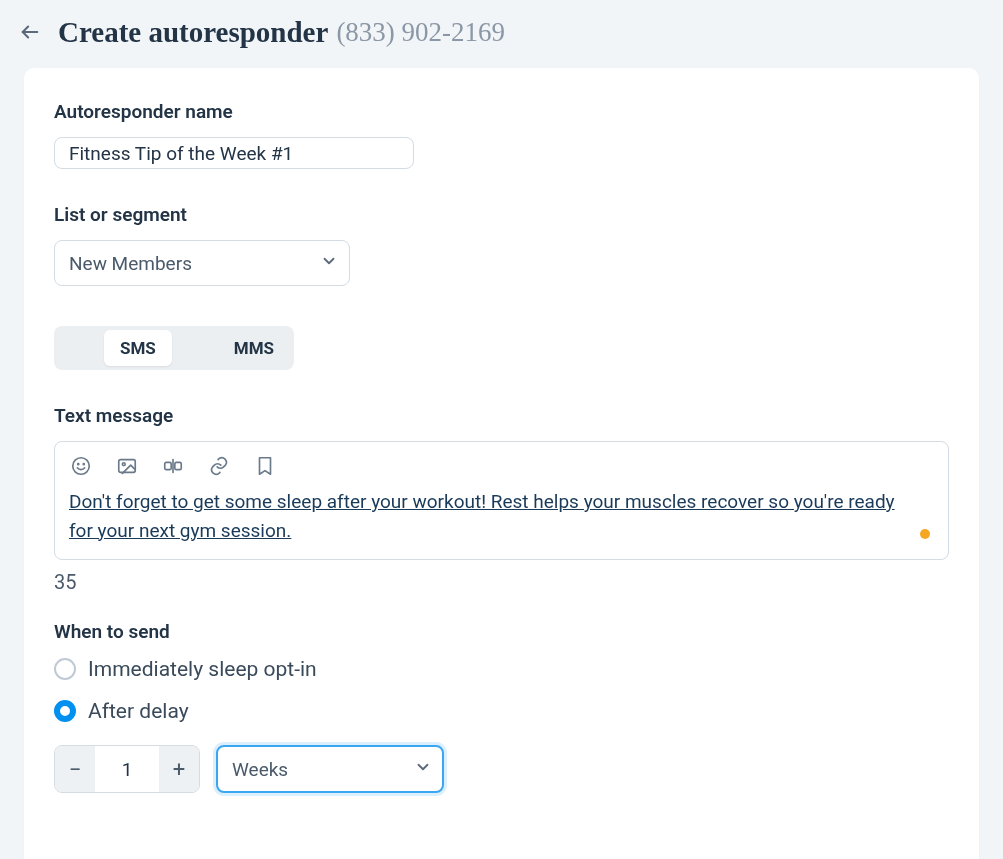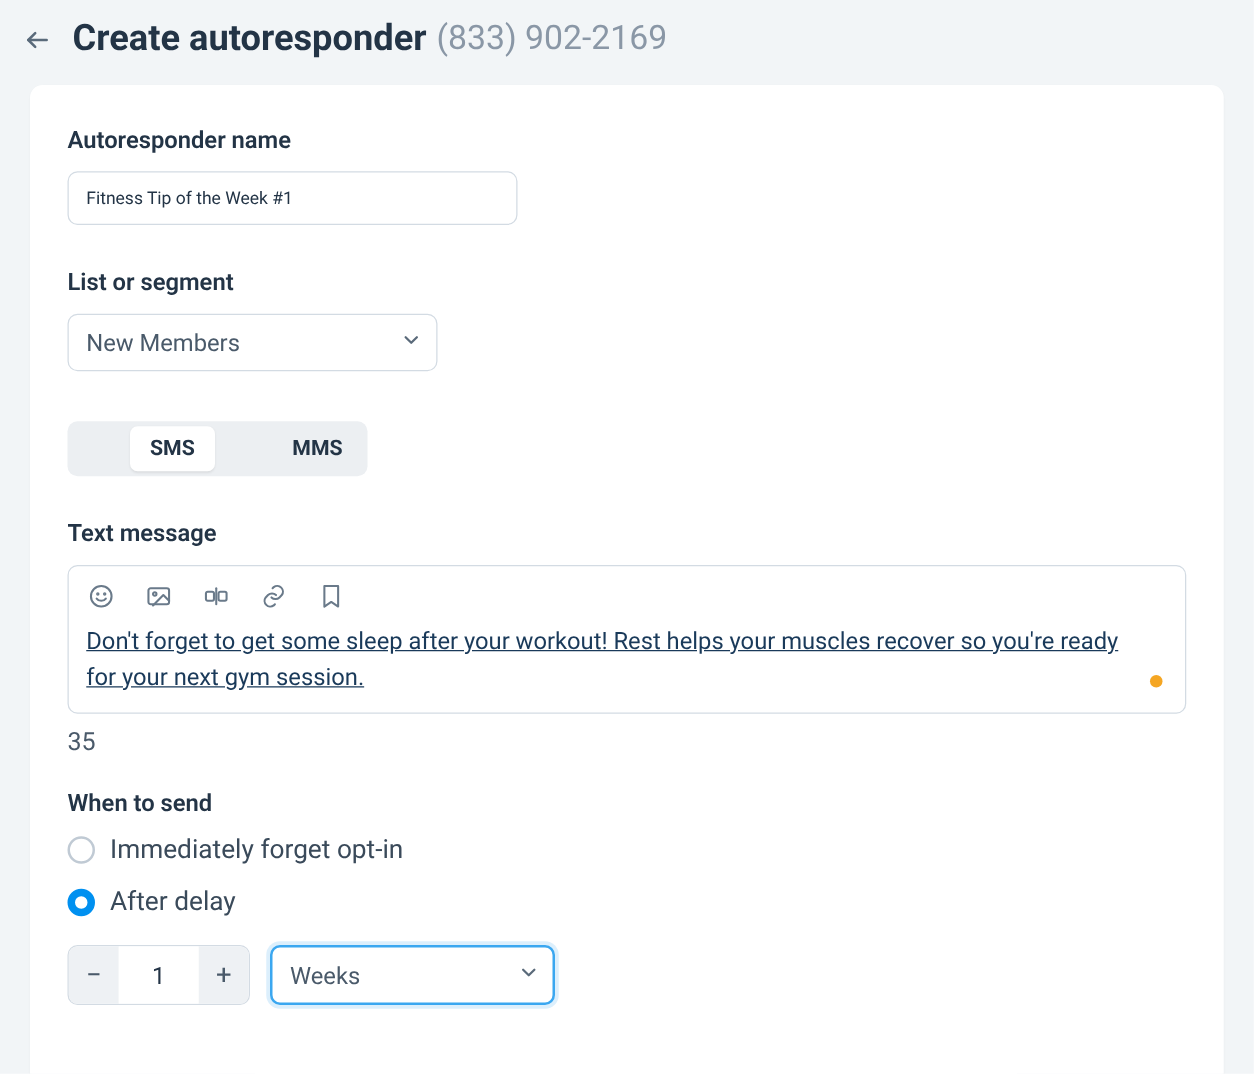--- a/index.html
+++ b/index.html
@@ -6,21 +6,23 @@
   body {
     font-family: -apple-system, BlinkMacSystemFont, "Segoe UI", Roboto, "Helvetica Neue", Arial, sans-serif;
     background: #f2f5f7;
     color: #233446;
     width: 1003px;
     height: 859px;
     overflow: hidden;
   }
   .header {
     display: flex;
+    align-items: center;
     padding: 14px 12px 18px 12px;
+    font-family: Liberation Serif, serif;
   }
   .back-btn {
     width: 36px;
     height: 36px;
     display: flex;
     align-items: center;
     justify-content: center;
     cursor: pointer;
     color: #5a6a7a;
   }
@@ -47,25 +49,25 @@
   .field { margin-bottom: 34px; }
   .field-label {
     font-size: 19px;
     font-weight: 600;
     color: #233446;
     margin-bottom: 14px;
     display: block;
   }
   .text-input {
     width: 360px;
-    height: 43px;
+    height: 32px;
     border: 1px solid #d3dbe3;
     border-radius: 8px;
     padding: 0 14px;
-    font-size: 14px;
+    font-size: 19px;
     color: #233446;
     background: #fff;
     font-family: inherit;
   }
   .select-wrap {
     position: relative;
     width: 296px;
   }
   .select-input {
     width: 100%;
@@ -317,21 +319,21 @@
       <div class="msg-dot"></div>
     </div>
     <div class="char-count">35</div>
   </div>
 
   <div class="field" style="margin-top:26px;">
     <label class="field-label">When to send</label>
     <div class="radio-group">
       <div class="radio-row">
         <span class="radio-circle"></span>
-        <span class="radio-label">Immediately forget opt-in</span>
+        <span class="radio-label">Immediately sleep opt-in</span>
       </div>
       <div class="radio-row">
         <span class="radio-circle checked"></span>
         <span class="radio-label">After delay</span>
       </div>
     </div>
 
     <div class="delay-row">
       <div class="stepper">
         <button>−</button>

